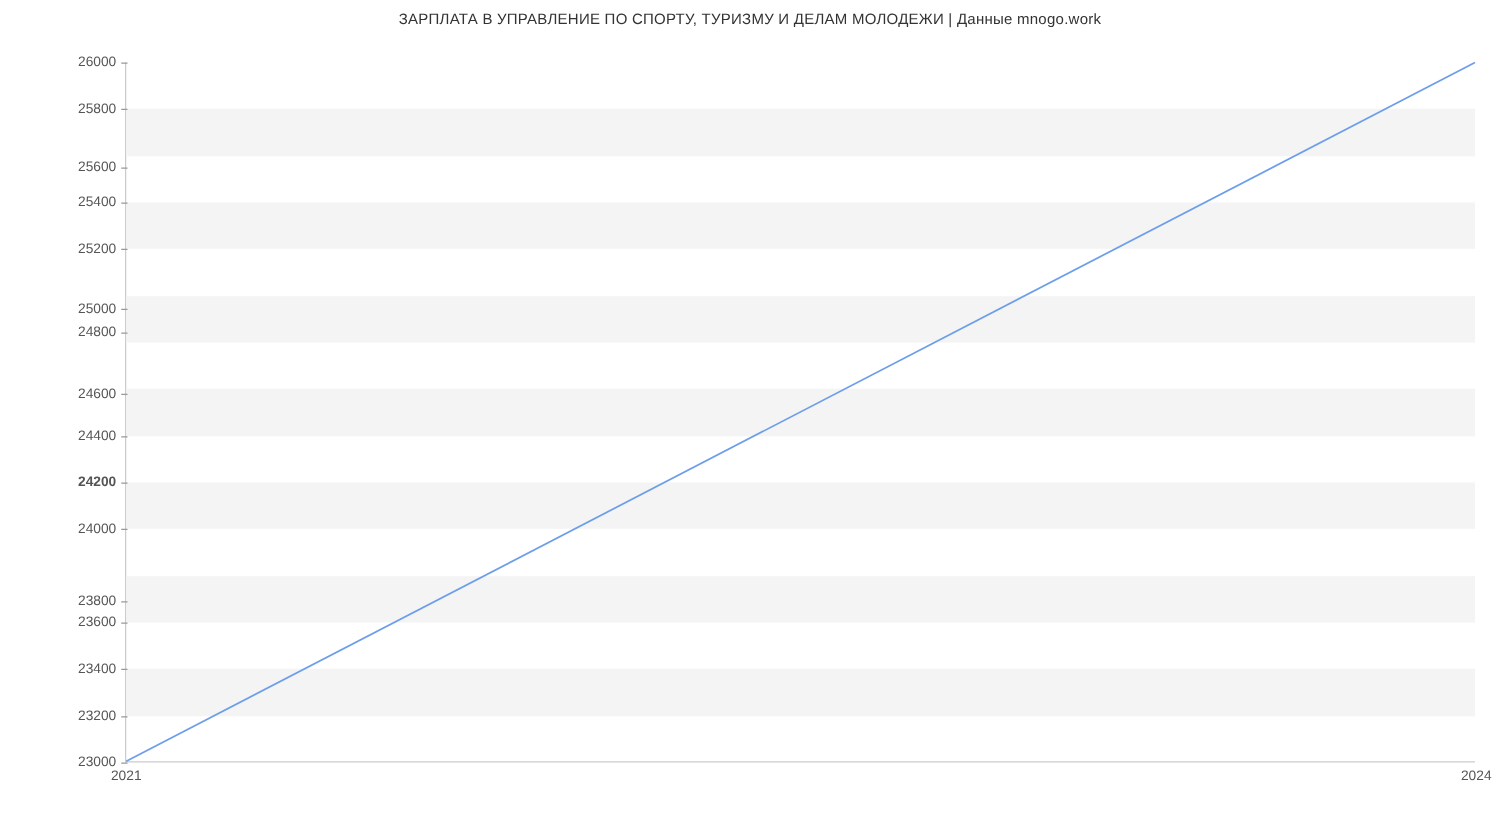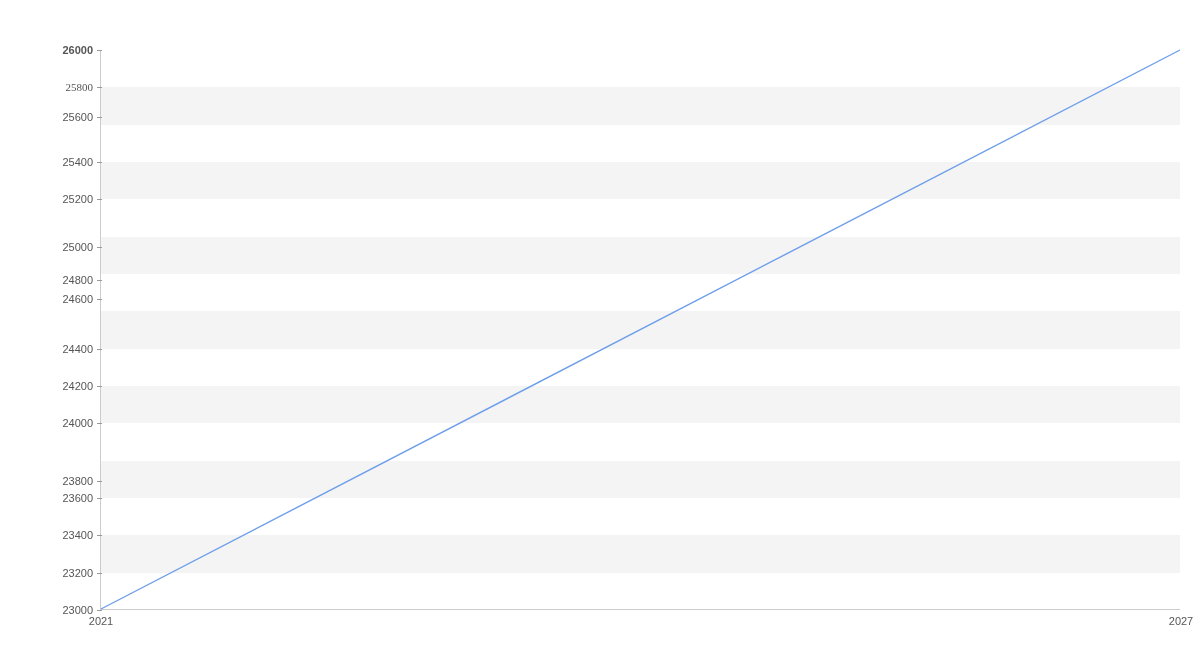--- a/index.html
+++ b/index.html
@@ -88,47 +88,48 @@
     fill: none;
     stroke: #6d9eea;
     stroke-width: 1.4;
   }
 </style>
 </head>
 <body>
 
 <div class="chart-wrap">
 
+  <div class="title">ЗАРПЛАТА В УПРАВЛЕНИЕ ПО СПОРТУ, ТУРИЗМУ И ДЕЛАМ МОЛОДЕЖИ | Данные mnogo.work</div>
 
   <div class="plot">
     <div class="plot-inner" id="plot-inner">
         <div class="band" style="top: 37.3333px; height: 37.3333px;"></div>
         <div class="band" style="top: 112px; height: 37.3333px;"></div>
         <div class="band" style="top: 186.667px; height: 37.3333px;"></div>
         <div class="band" style="top: 261.333px; height: 37.3333px;"></div>
         <div class="band" style="top: 336px; height: 37.3333px;"></div>
         <div class="band" style="top: 410.667px; height: 37.3333px;"></div>
         <div class="band" style="top: 485.333px; height: 37.3333px;"></div>
       <svg class="line-layer" id="line-layer" viewBox="0 0 1080 560" preserveAspectRatio="none">
         <path id="series-path" class="series-line" d="M0 560 L1080 0"></path>
       </svg>
     <div class="ytick" style="top: 560px;">23000<span class="mark"></span></div>
         <div class="ytick" style="top: 522.667px;">23200<span class="mark"></span></div>
         <div class="ytick" style="top: 485.333px;">23400<span class="mark"></span></div>
         <div class="ytick" style="top: 448px;">23600<span class="mark"></span></div>
         <div class="ytick" style="top: 431px;">23800<span class="mark"></span></div>
         <div class="ytick" style="top: 373.333px;">24000<span class="mark"></span></div>
-        <div class="ytick" style="top: 336px;">24200<span class="mark"></span></div>
+        <div class="ytick" style="top: 336px; font-weight: bold;">24200<span class="mark"></span></div>
         <div class="ytick" style="top: 298.667px;">24400<span class="mark"></span></div>
-        <div class="ytick" style="top: 249px;">24600<span class="mark"></span></div>
-        <div class="ytick" style="top: 230px;">24800<span class="mark"></span></div>
+        <div class="ytick" style="top: 265px;">24600<span class="mark"></span></div>
+        <div class="ytick" style="top: 216px;">24800<span class="mark"></span></div>
         <div class="ytick" style="top: 186.667px; margin-top: 10px;">25000<span class="mark"></span></div>
         <div class="ytick" style="top: 149.333px;">25200<span class="mark"></span></div>
         <div class="ytick" style="top: 112px;">25400<span class="mark"></span></div>
-        <div class="ytick" style="top: 67px; text-align: center;">25600<span class="mark"></span></div>
-        <div class="ytick" style="top: 37.3333px; font-family: Liberation Serif, serif;">25800<span class="mark"></span></div>
-        <div class="ytick" style="top: 0px; font-weight: bold;">26000<span class="mark"></span></div>
+        <div class="ytick" style="top: 84px; text-align: center;">25600<span class="mark"></span></div>
+        <div class="ytick" style="top: 37.3333px;">25800<span class="mark"></span></div>
+        <div class="ytick" style="top: 0px;">26000<span class="mark"></span></div>
         <div class="xtick" style="left: 0px;">2021</div>
-        <div class="xtick" style="left: 1080px;">2027</div>
+        <div class="xtick" style="left: 1080px;">2024</div>
       </div>
   </div>
 
 </div>
 
 </body></html>

